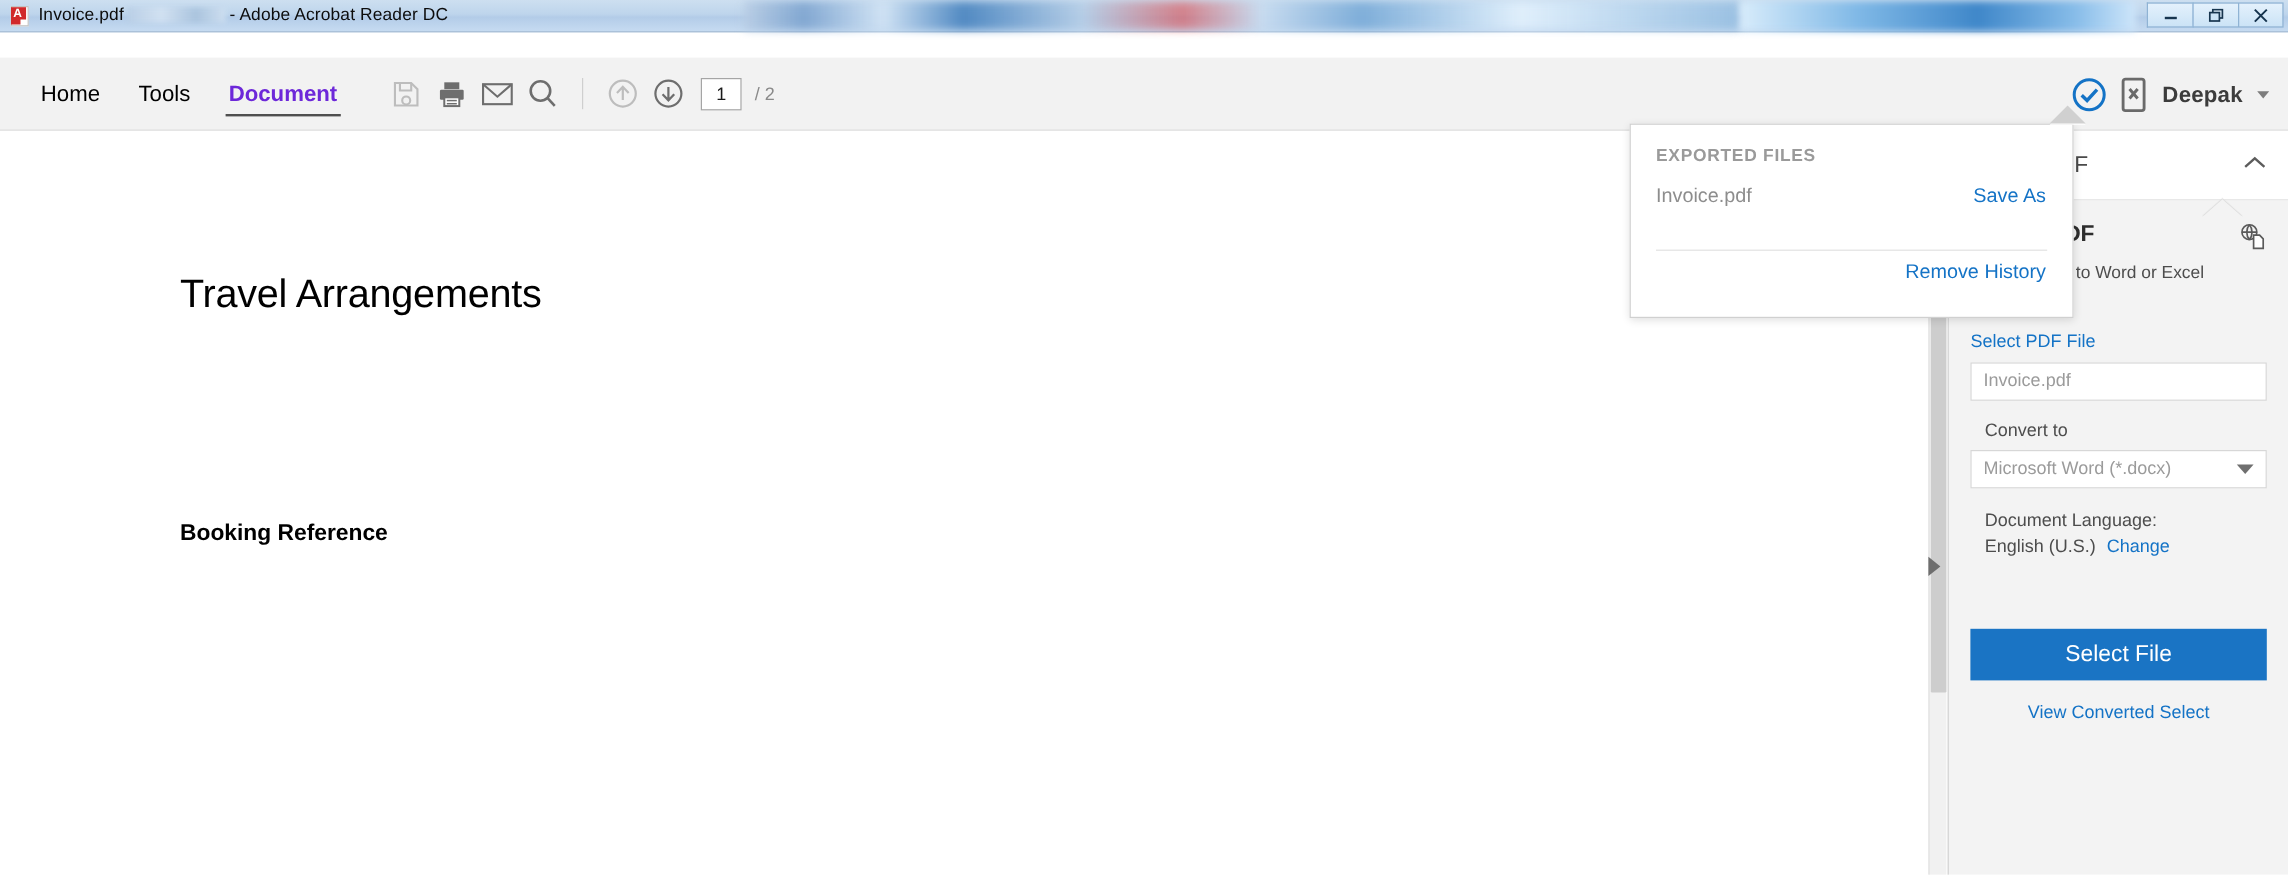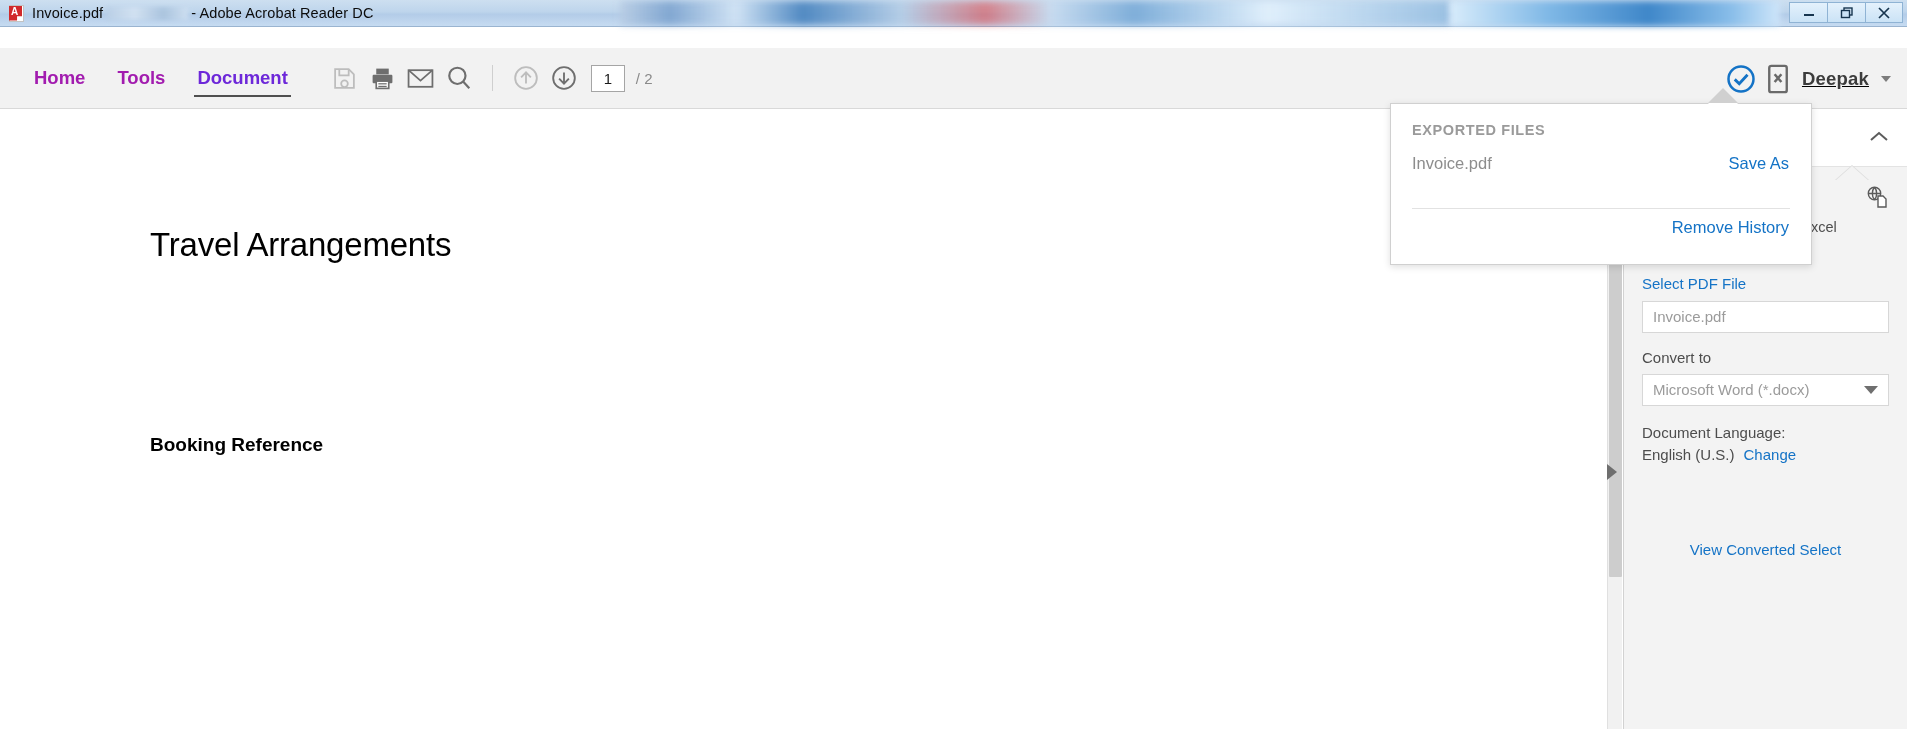--- a/index.html
+++ b/index.html
@@ -93,22 +93,22 @@
   .menu-item u { text-decoration: underline; }
 
   
   .toolbar {
     position: absolute; top: 48px; left: 0; width: 1907px; height: 61px;
     background: #f2f2f2; border-bottom: 1px solid #d9d9d9;
     display: flex; align-items: center;
   }
   .tabs { display: flex; align-items: center; height: 61px; margin-left: 18px; }
   .tab {
-    font-size: 18.5px; color: #a21caf; padding: 0 16px; height: 61px;
-    display: flex; align-items: center; cursor: pointer; position: relative; font-weight: bold;
+    font-size: 18.5px; color: #000000; padding: 0 16px; height: 61px;
+    display: flex; align-items: center; cursor: pointer; position: relative;
   }
   .tab.active { color: #6d28d9; font-weight: 600; }
   .tab.active::after {
     content: ""; position: absolute; left: 13px; right: 13px; bottom: 12px;
     height: 2px; background: #4f4f4f;
   }
   .tbar-sep {
     width: 1px; height: 26px; background: #cfcfcf; margin: 0 14px;
   }
   .tbtn {
@@ -118,21 +118,21 @@
   .tbtn.dim { color: #bdbdbd; }
   .tbtn svg { display:block; }
   .pagebox {
     width: 34px; height: 27px; border: 1px solid #a5a5a5; background: #fff;
     display: flex; align-items: center; justify-content: center;
     font-size: 15px; color: #1a1a1a; margin-left: 8px;
   }
   .pagetotal { font-size: 15px; color: #8a8a8a; margin-left: 11px; }
   .tbar-right {
     position: absolute; right: 16px; top: 0; height: 61px;
-    display: flex; align-items: center; gap: 10px; text-decoration: underline;
+    display: flex; align-items: center; gap: 10px;
   }
   .check-icon { width: 30px; height: 30px; color: #1473c6; }
   .mobile-icon { width: 26px; height: 30px; color: #6a6a6a; }
   .username {
     font-size: 18.5px; color: #3c3c3c; font-weight: 600; letter-spacing: .2px;
   }
   .caret-sm {
     width: 0; height: 0; border-left: 5px solid transparent;
     border-right: 5px solid transparent; border-top: 6px solid #7d7d7d;
     margin-left: 2px;
@@ -192,21 +192,21 @@
   .rp-row1 { display: flex; align-items: flex-start; justify-content: space-between; }
   .rp-title { font-size: 19px; font-weight: bold; color: #2d2d2d; }
   .rp-globe { color: #5a5a5a; }
   .rp-desc {
     font-size: 14.5px; color: #4d4d4d; line-height: 21px; margin-top: 4px;
     max-width: 200px;
   }
   .rp-link {
     font-size: 15px; color: #1473c6; cursor: pointer; display: block;
   }
-  .rp-label { font-size: 15px; color: #4d4d4d; }
+  .rp-label { font-size: 15px; color: #4d4d4d; margin-left: 12px; }
   .rp-input {
     width: 100%; height: 32px; background: #fff; border: 1px solid #d7d7d7;
     font-size: 15px; color: #9b9b9b; padding: 0 10px; line-height: 30px;
   }
   .rp-select {
     width: 100%; height: 32px; background: #fff; border: 1px solid #d7d7d7;
     font-size: 15px; color: #9b9b9b; padding: 5px 10px; line-height: 30px;
     display: flex; align-items: center; justify-content: space-between;
   }
   .sel-caret {
@@ -221,21 +221,21 @@
   }
   .rp-center { text-align: center; }
   .collapse-arrow {
     position: absolute; left: -17px; top: 355px;
     width: 0; height: 0; border-top: 8px solid transparent;
     border-bottom: 8px solid transparent; border-left: 10px solid #6e6e6e;
   }
 
   
   .popup {
-    position: absolute; left: 1390px; top: 103px; width: 422px; height: 162px;
+    position: absolute; left: 1358px; top: 103px; width: 370px; height: 162px;
     background: #ffffff; border: 1px solid #d0d0d0;
     box-shadow: 0 2px 7px rgba(0,0,0,.13); z-index: 40;
   }
   .popup-arrow {
     position: absolute; left: 1708px; top: 89px; z-index: 41;
     width: 0; height: 0; border-left: 15px solid transparent;
     border-right: 15px solid transparent; border-bottom: 15px solid #fff;
   }
   .popup-arrow::after {
     content:""; position:absolute; left:-15px; top:-1px;
@@ -443,20 +443,21 @@
 
       <div style="height:18px"></div>
       <div class="rp-label">Document Language:</div>
       <div style="height:5px"></div>
       <div style="display:flex;align-items:flex-start;gap:9px">
         <span class="rp-label">English (U.S.)</span>
         <span class="rp-link" style="display:inline">Change</span>
       </div>
 
       <div style="height:60px"></div>
+      <button class="rp-btn">Select File</button>
 
       <div style="height:18px"></div>
       <div class="rp-center">
         <span class="rp-link" style="display:inline">View Converted Select</span>
       </div>
     </div>
 
     <div class="collapse-arrow"></div>
   </div>
 

